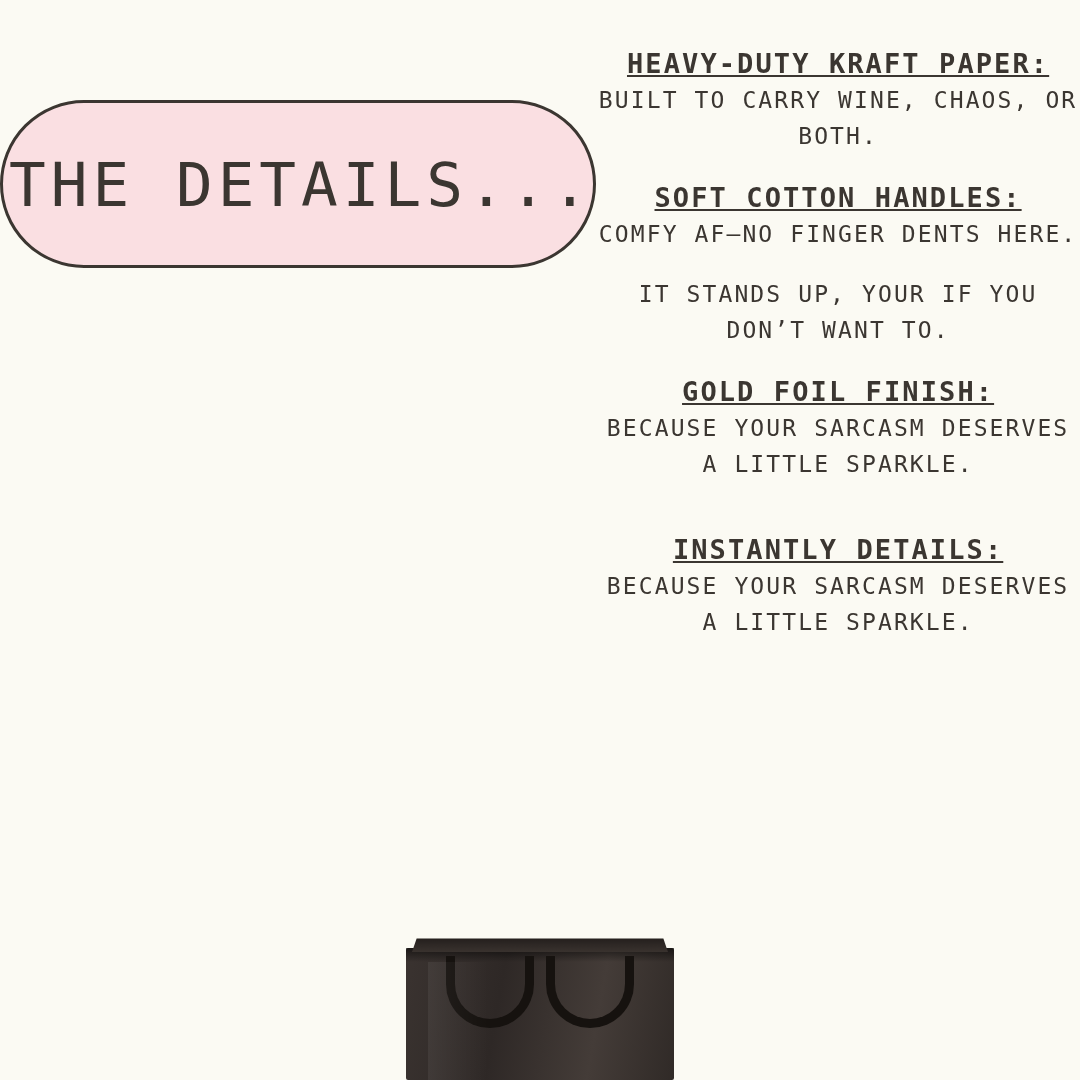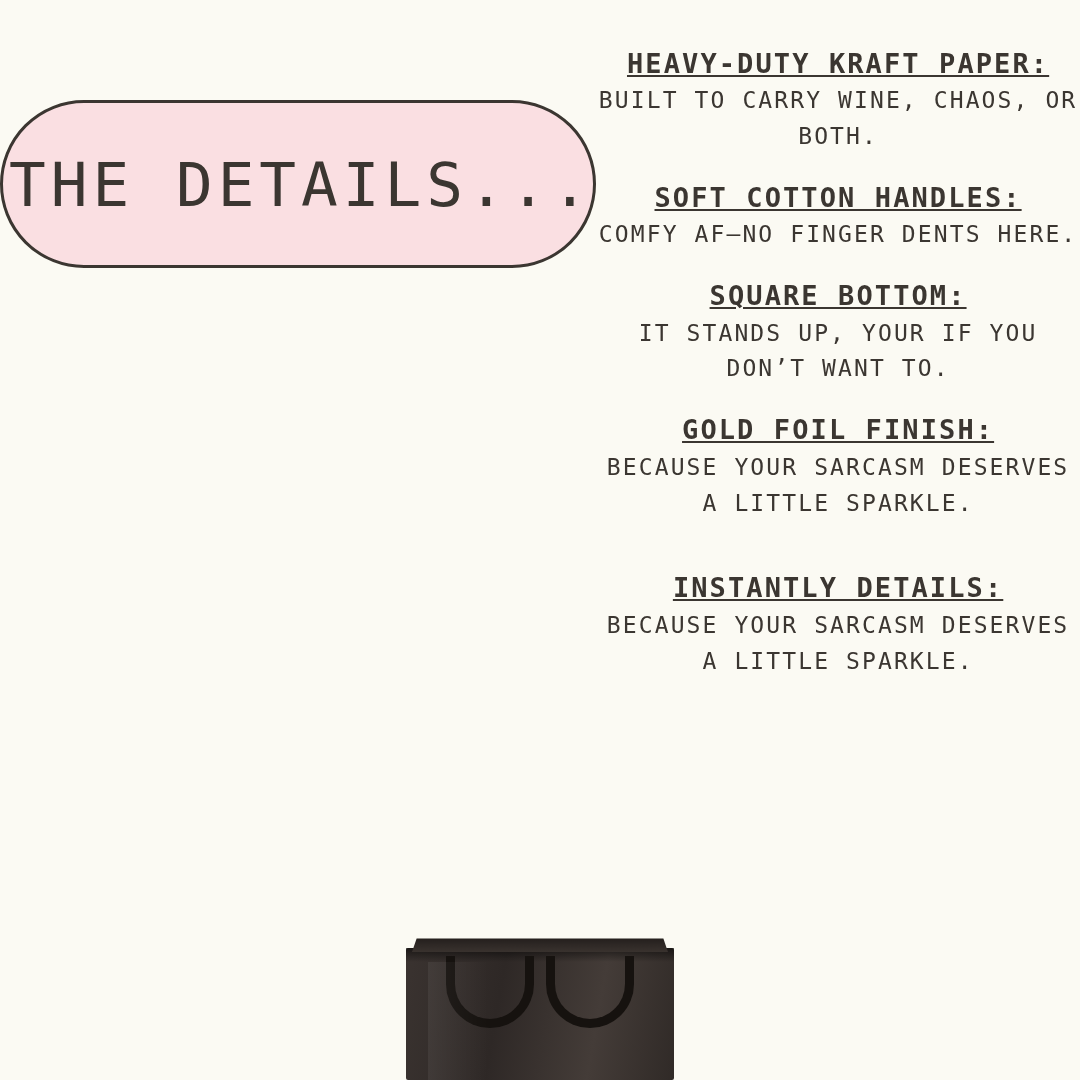--- a/index.html
+++ b/index.html
@@ -164,21 +164,20 @@
       <div class="detail-heading">HEAVY-DUTY KRAFT PAPER:</div>
       <div class="detail-line">BUILT TO CARRY WINE, CHAOS, OR BOTH.</div>
     </div>
 
     <div class="detail-block">
       <div class="detail-heading">SOFT COTTON HANDLES:</div>
       <div class="detail-line">COMFY AF—NO FINGER DENTS HERE.</div>
     </div>
 
     <div class="detail-block">
-      <div class="detail-heading">SQUARE BOTTOM:</div>
       <div class="detail-line">IT STANDS UP, YOUR IF YOU DON’T WANT TO.</div>
     </div>
 
     <div class="detail-block gap-extra">
       <div class="detail-heading">GOLD FOIL FINISH:</div>
       <div class="detail-line">BECAUSE YOUR SARCASM DESERVES A LITTLE SPARKLE.</div>
     </div>
 
     <div class="detail-block">
       <div class="detail-heading">INSTANTLY DETAILS:</div>

